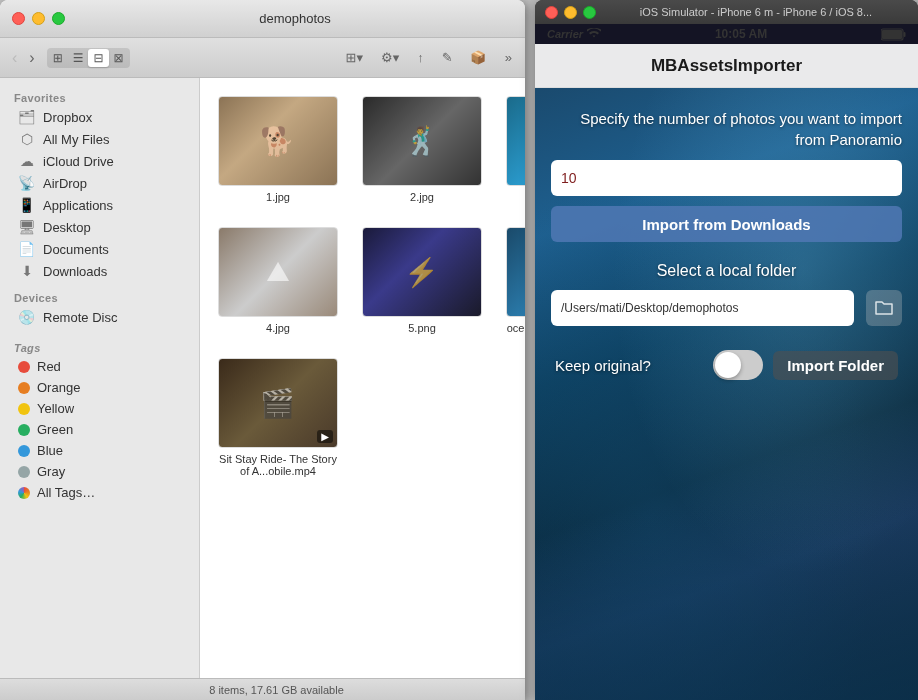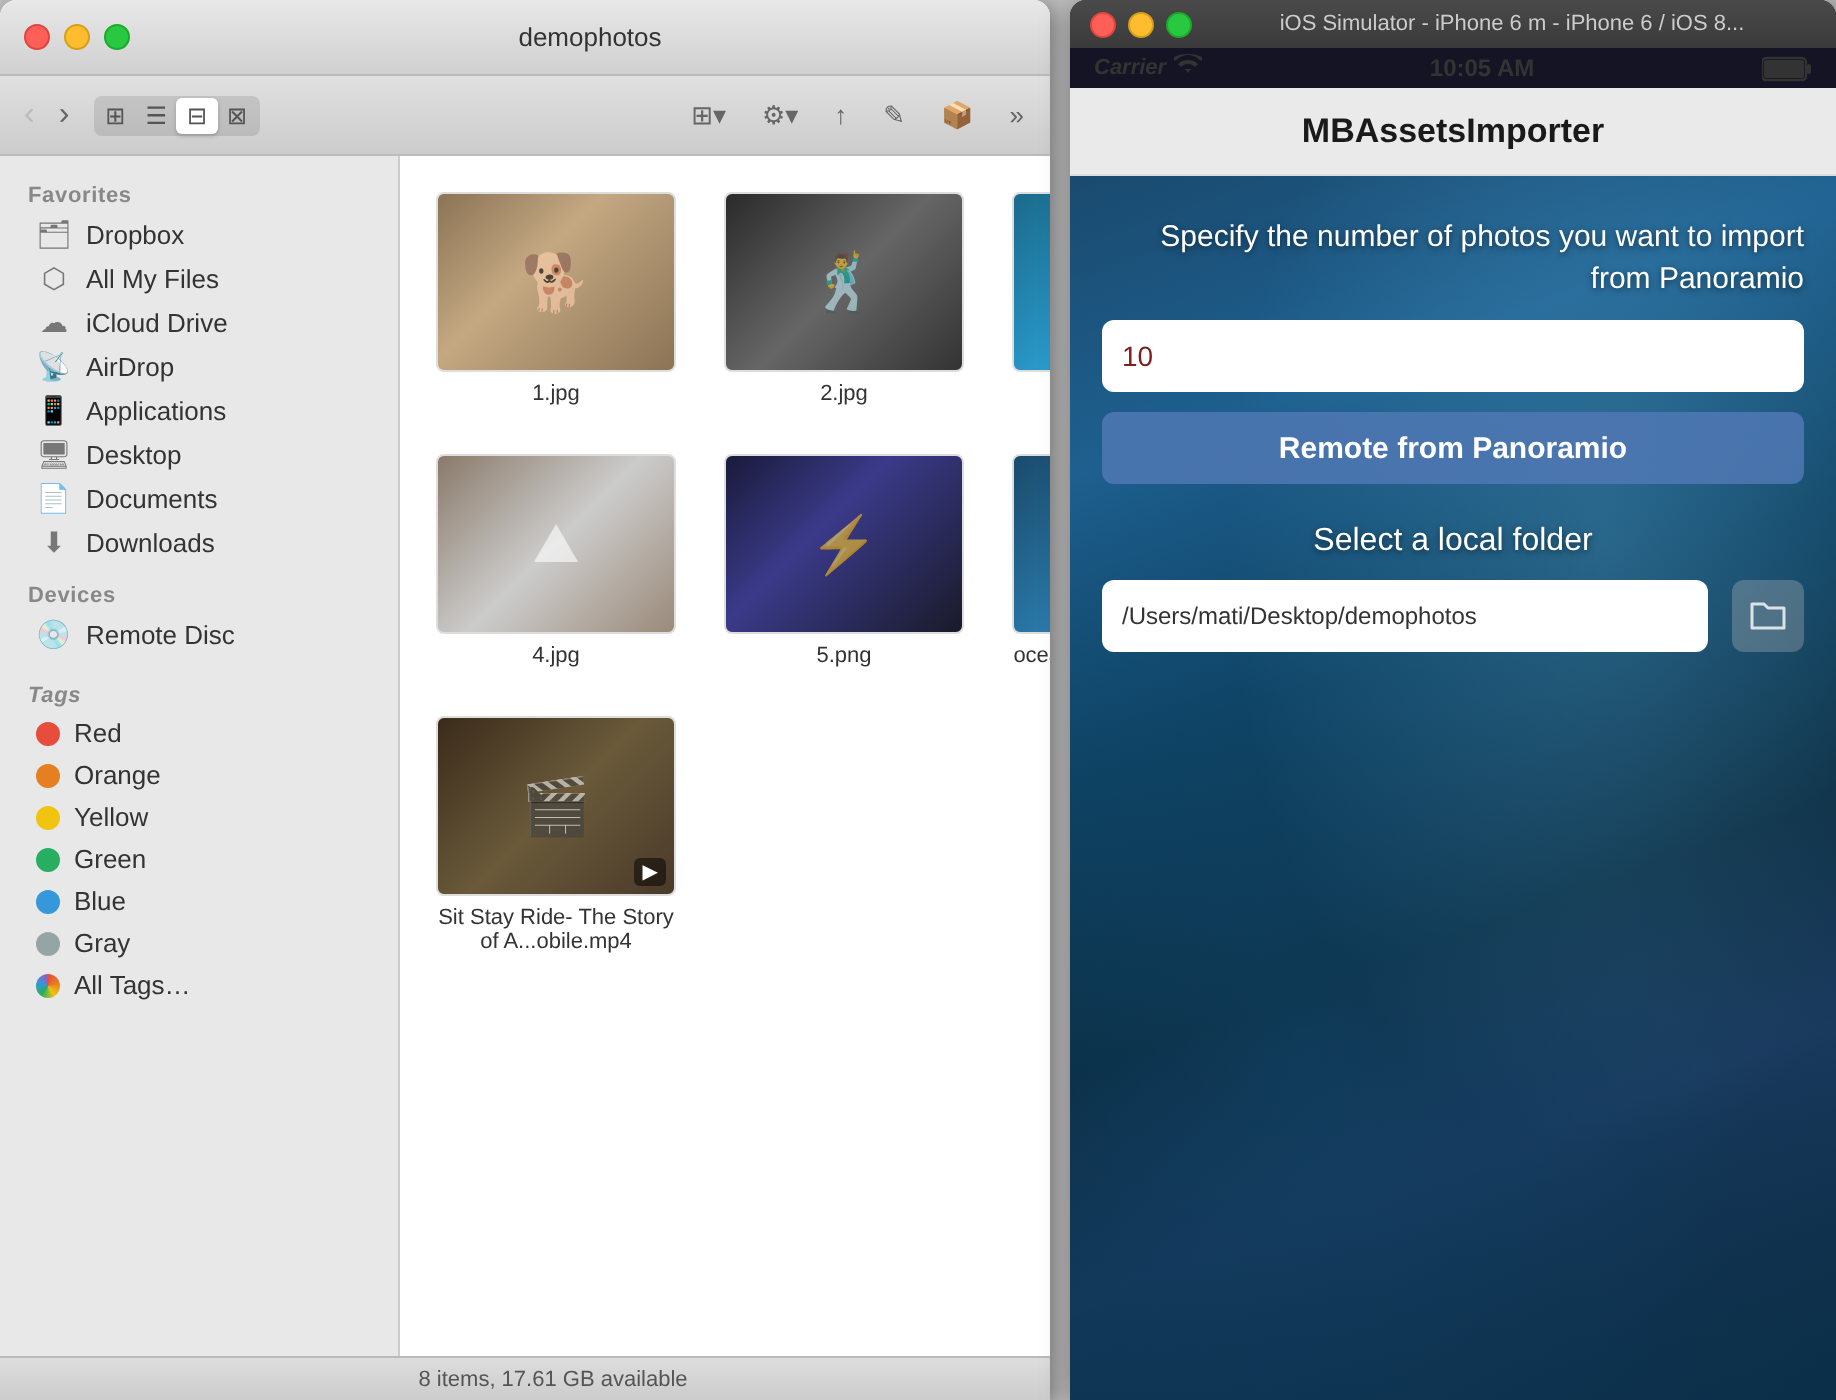--- a/index.html
+++ b/index.html
@@ -766,34 +766,41 @@
 
     <div class="ios-content">
       <div class="ios-bg"></div>
 
       <div class="ios-form">
 
         <div class="ios-form-section">
           <div class="ios-form-label">Specify the number of photos you want to import from Panoramio</div>
           <input class="ios-input" type="text" value="10" style="">
           <div class="ios-button-primary">
-            <span>Remote from Panoramio</span>
+            <span>Import from Downloads</span>
           </div>
         </div>
 
         <div class="ios-form-section">
           <div class="ios-section-label">Select a local folder</div>
           <div class="ios-path-row">
             <input class="ios-path-input" type="text" value="/Users/mati/Desktop/demophotos" style="">
             <button class="ios-folder-icon-btn">
               <svg width="20" height="16" viewBox="0 0 20 16">
                 <path d="M2 2h6l2 2h8v10H2V2z" fill="none" stroke="rgba(255,255,255,0.8)" stroke-width="1.5" stroke-linejoin="round"></path>
               </svg>
             </button>
           </div>
         </div>
 
+        <div class="ios-toggle-row">
+          <span class="ios-toggle-label">Keep original?</span>
+          <div class="ios-toggle"></div>
+          <button class="ios-import-folder-btn">
+            <span>Import Folder</span>
+          </button>
+        </div>
       </div>
 
       <div class="underwater-diver"></div>
     </div>
   </div>
 </div>
 
 </body></html>

